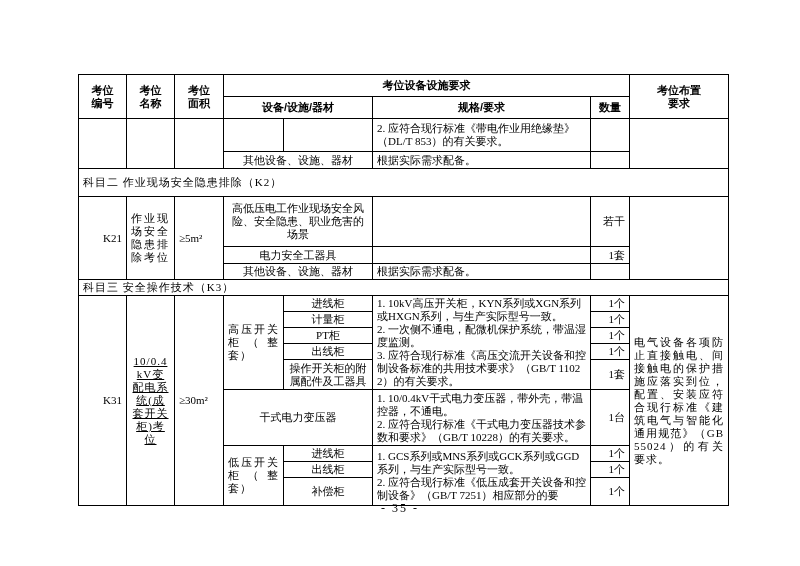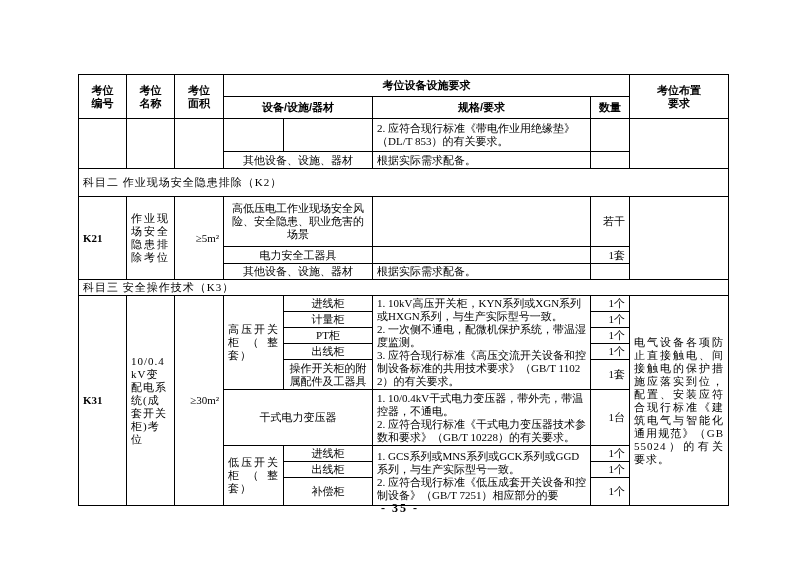--- a/index.html
+++ b/index.html
@@ -21,39 +21,39 @@
     font-size:11px;line-height:13px;
     vertical-align:middle;
     overflow:hidden;
     word-break:break-all;
   }
   .hdr{
     font-family:"Liberation Sans","DejaVu Sans",sans-serif;
     font-weight:bold;font-size:12px;line-height:14px;
     text-align:center;white-space:pre-line;
   }
-  .c{text-align:left;font-weight:bold;}
+  .c{text-align:right;}
   .l{text-align:center;}
   .spec{font-size:10.5px;line-height:12.5px;white-space:pre-line;text-align:left;vertical-align:middle;}
   .sec{
     text-align:left;padding-left:8px;
     font-size:11.5px;letter-spacing:1px;
   }
   .name-cell{text-align:justify;padding:1px 5px;letter-spacing:2px;}
-  .name-cell2{text-align:left;padding:1px 4px;letter-spacing:1px;}
+  .name-cell2{text-align:center;padding:1px 4px;letter-spacing:1px;text-decoration:underline;}
   .qty{text-align:right;padding-left:5px;}
   .layout-req{
     font-size:11px;line-height:15px;text-align:justify;
     padding:2px 5px;letter-spacing:1px;vertical-align:middle;margin-left:24px;
   }
   .group-cell{text-align:justify;letter-spacing:1px;}
-  .area-cell{text-align:right;}
+  .area-cell{text-align:left;}
   .page-number{
     position:absolute;top:501px;left:0;width:800px;
-    text-align:center;font-size:12px;letter-spacing:2px;font-weight:bold;
+    text-align:center;font-size:12px;letter-spacing:2px;
   }
 </style>
 </head>
 <body>
 
 <div class="page">
 
   <table class="spec-table">
     <colgroup>
       <col style="width:48px">

